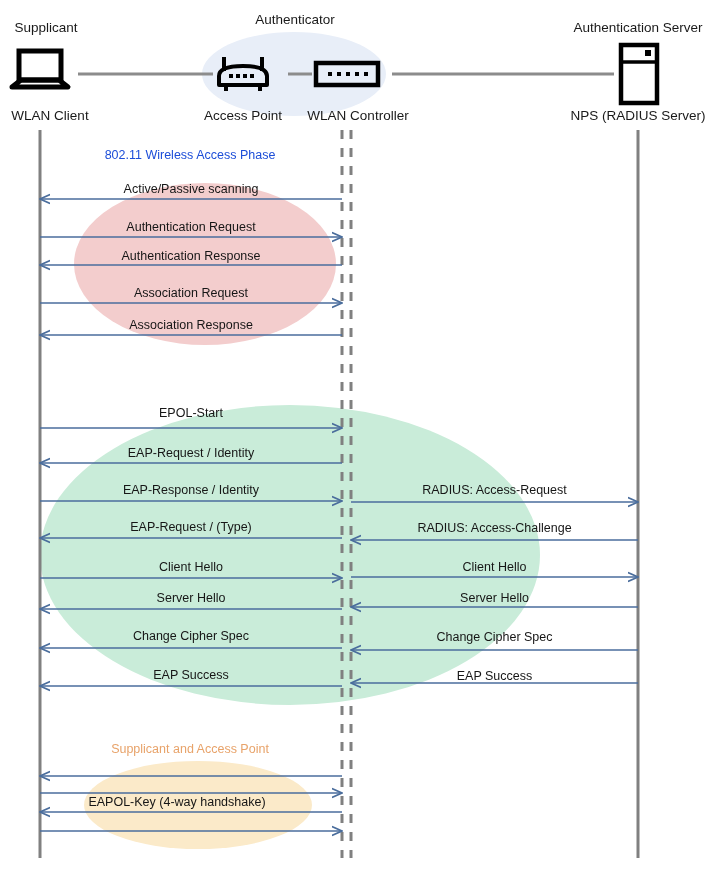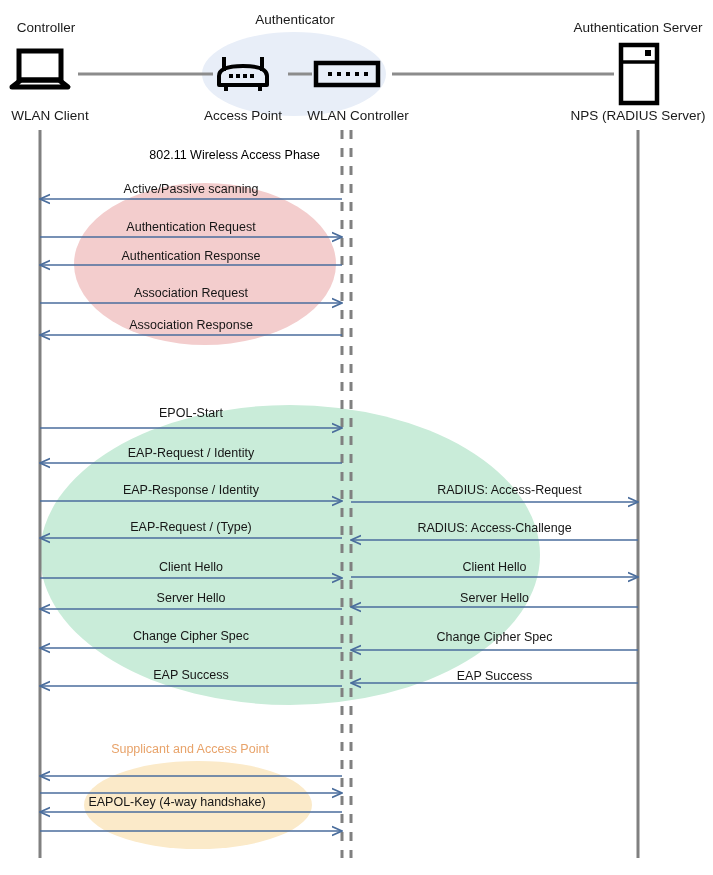--- a/index.html
+++ b/index.html
@@ -143,50 +143,50 @@
     <g id="arrows-right">
         <line x1="351" x2="638" y1="502" y2="502" stroke="#4a6d9c" stroke-width="1.6" marker-end="url(#arrow-right)"></line>
         <line x1="351" x2="638" y1="540" y2="540" stroke="#4a6d9c" stroke-width="1.6" marker-start="url(#arrow-left)"></line>
         <line x1="351" x2="638" y1="577" y2="577" stroke="#4a6d9c" stroke-width="1.6" marker-end="url(#arrow-right)"></line>
         <line x1="351" x2="638" y1="607" y2="607" stroke="#4a6d9c" stroke-width="1.6" marker-start="url(#arrow-left)"></line>
         <line x1="351" x2="638" y1="650" y2="650" stroke="#4a6d9c" stroke-width="1.6" marker-start="url(#arrow-left)"></line>
         <line x1="351" x2="638" y1="683" y2="683" stroke="#4a6d9c" stroke-width="1.6" marker-start="url(#arrow-left)"></line>
       </g>
   </svg>
 
-  <div class="node-title" style="left:0px; top:20px; width:92px;">Controller</div>
+  <div class="node-title" style="left:0px; top:20px; width:92px;">Supplicant</div>
   <div class="node-title" style="left:220px; top:12px; width:150px;">Authenticator</div>
   <div class="node-title" style="left:548px; top:20px; width:180px;">Authentication Server</div>
 
   <div class="node-sub" style="left:0px; top:108px; width:100px;">WLAN Client</div>
   <div class="node-sub" style="left:191px; top:108px; width:104px;">Access Point</div>
   <div class="node-sub" style="left:296px; top:108px; width:124px;">WLAN Controller</div>
   <div class="node-sub" style="left:548px; top:108px; width:180px;">NPS (RADIUS Server)</div>
 
-  <div class="phase-label" style="left:60px; top:146px; width:260px; color:#000000;text-align:right;">802.11 Wireless Access Phase</div>
+  <div class="phase-label" style="left:60px; top:146px; width:260px; color:#1d4ed8;">802.11 Wireless Access Phase</div>
   <div class="phase-label" style="left:60px; top:740px; width:260px; color:#e8a36a;">Supplicant and Access Point</div>
 
   <div id="labels-left">
       <div class="msg-label" style="left: 40px; width: 302px; top: 182px;">Active/Passive scanning</div>
       <div class="msg-label" style="left: 40px; width: 302px; top: 220px;">Authentication Request</div>
       <div class="msg-label" style="left: 40px; width: 302px; top: 249px;">Authentication Response</div>
       <div class="msg-label" style="left: 40px; width: 302px; top: 286px;">Association Request</div>
       <div class="msg-label" style="left: 40px; width: 302px; top: 318px;">Association Response</div>
       <div class="msg-label" style="left: 40px; width: 302px; top: 406px;">EPOL-Start</div>
       <div class="msg-label" style="left: 40px; width: 302px; top: 446px;">EAP-Request / Identity</div>
       <div class="msg-label" style="left: 40px; width: 302px; top: 483px;">EAP-Response / Identity</div>
       <div class="msg-label" style="left: 40px; width: 302px; top: 520px;">EAP-Request / (Type)</div>
       <div class="msg-label" style="left: 40px; width: 302px; top: 560px;">Client Hello</div>
       <div class="msg-label" style="left: 40px; width: 302px; top: 591px;">Server Hello</div>
       <div class="msg-label" style="left: 40px; width: 302px; top: 629px;">Change Cipher Spec</div>
       <div class="msg-label" style="left: 40px; width: 302px; top: 668px;">EAP Success</div>
       <div class="msg-label" style="left: 40px; width: 274px; top: 795px;">EAPOL-Key (4-way handshake)</div>
     </div>
   <div id="labels-right">
-      <div class="msg-label" style="left: 366px; width: 287px; top: 483px; text-align: center;">RADIUS: Access-Request</div>
+      <div class="msg-label" style="left: 351px; width: 287px; top: 483px; text-align: center;">RADIUS: Access-Request</div>
       <div class="msg-label" style="left: 351px; width: 287px; top: 521px;">RADIUS: Access-Challenge</div>
       <div class="msg-label" style="left: 351px; width: 287px; top: 560px;">Client Hello</div>
       <div class="msg-label" style="left: 351px; width: 287px; top: 591px;">Server Hello</div>
       <div class="msg-label" style="left: 351px; width: 287px; top: 630px;">Change Cipher Spec</div>
       <div class="msg-label" style="left: 351px; width: 287px; top: 669px;">EAP Success</div>
     </div>
 
 </div>
 
 </body></html>

